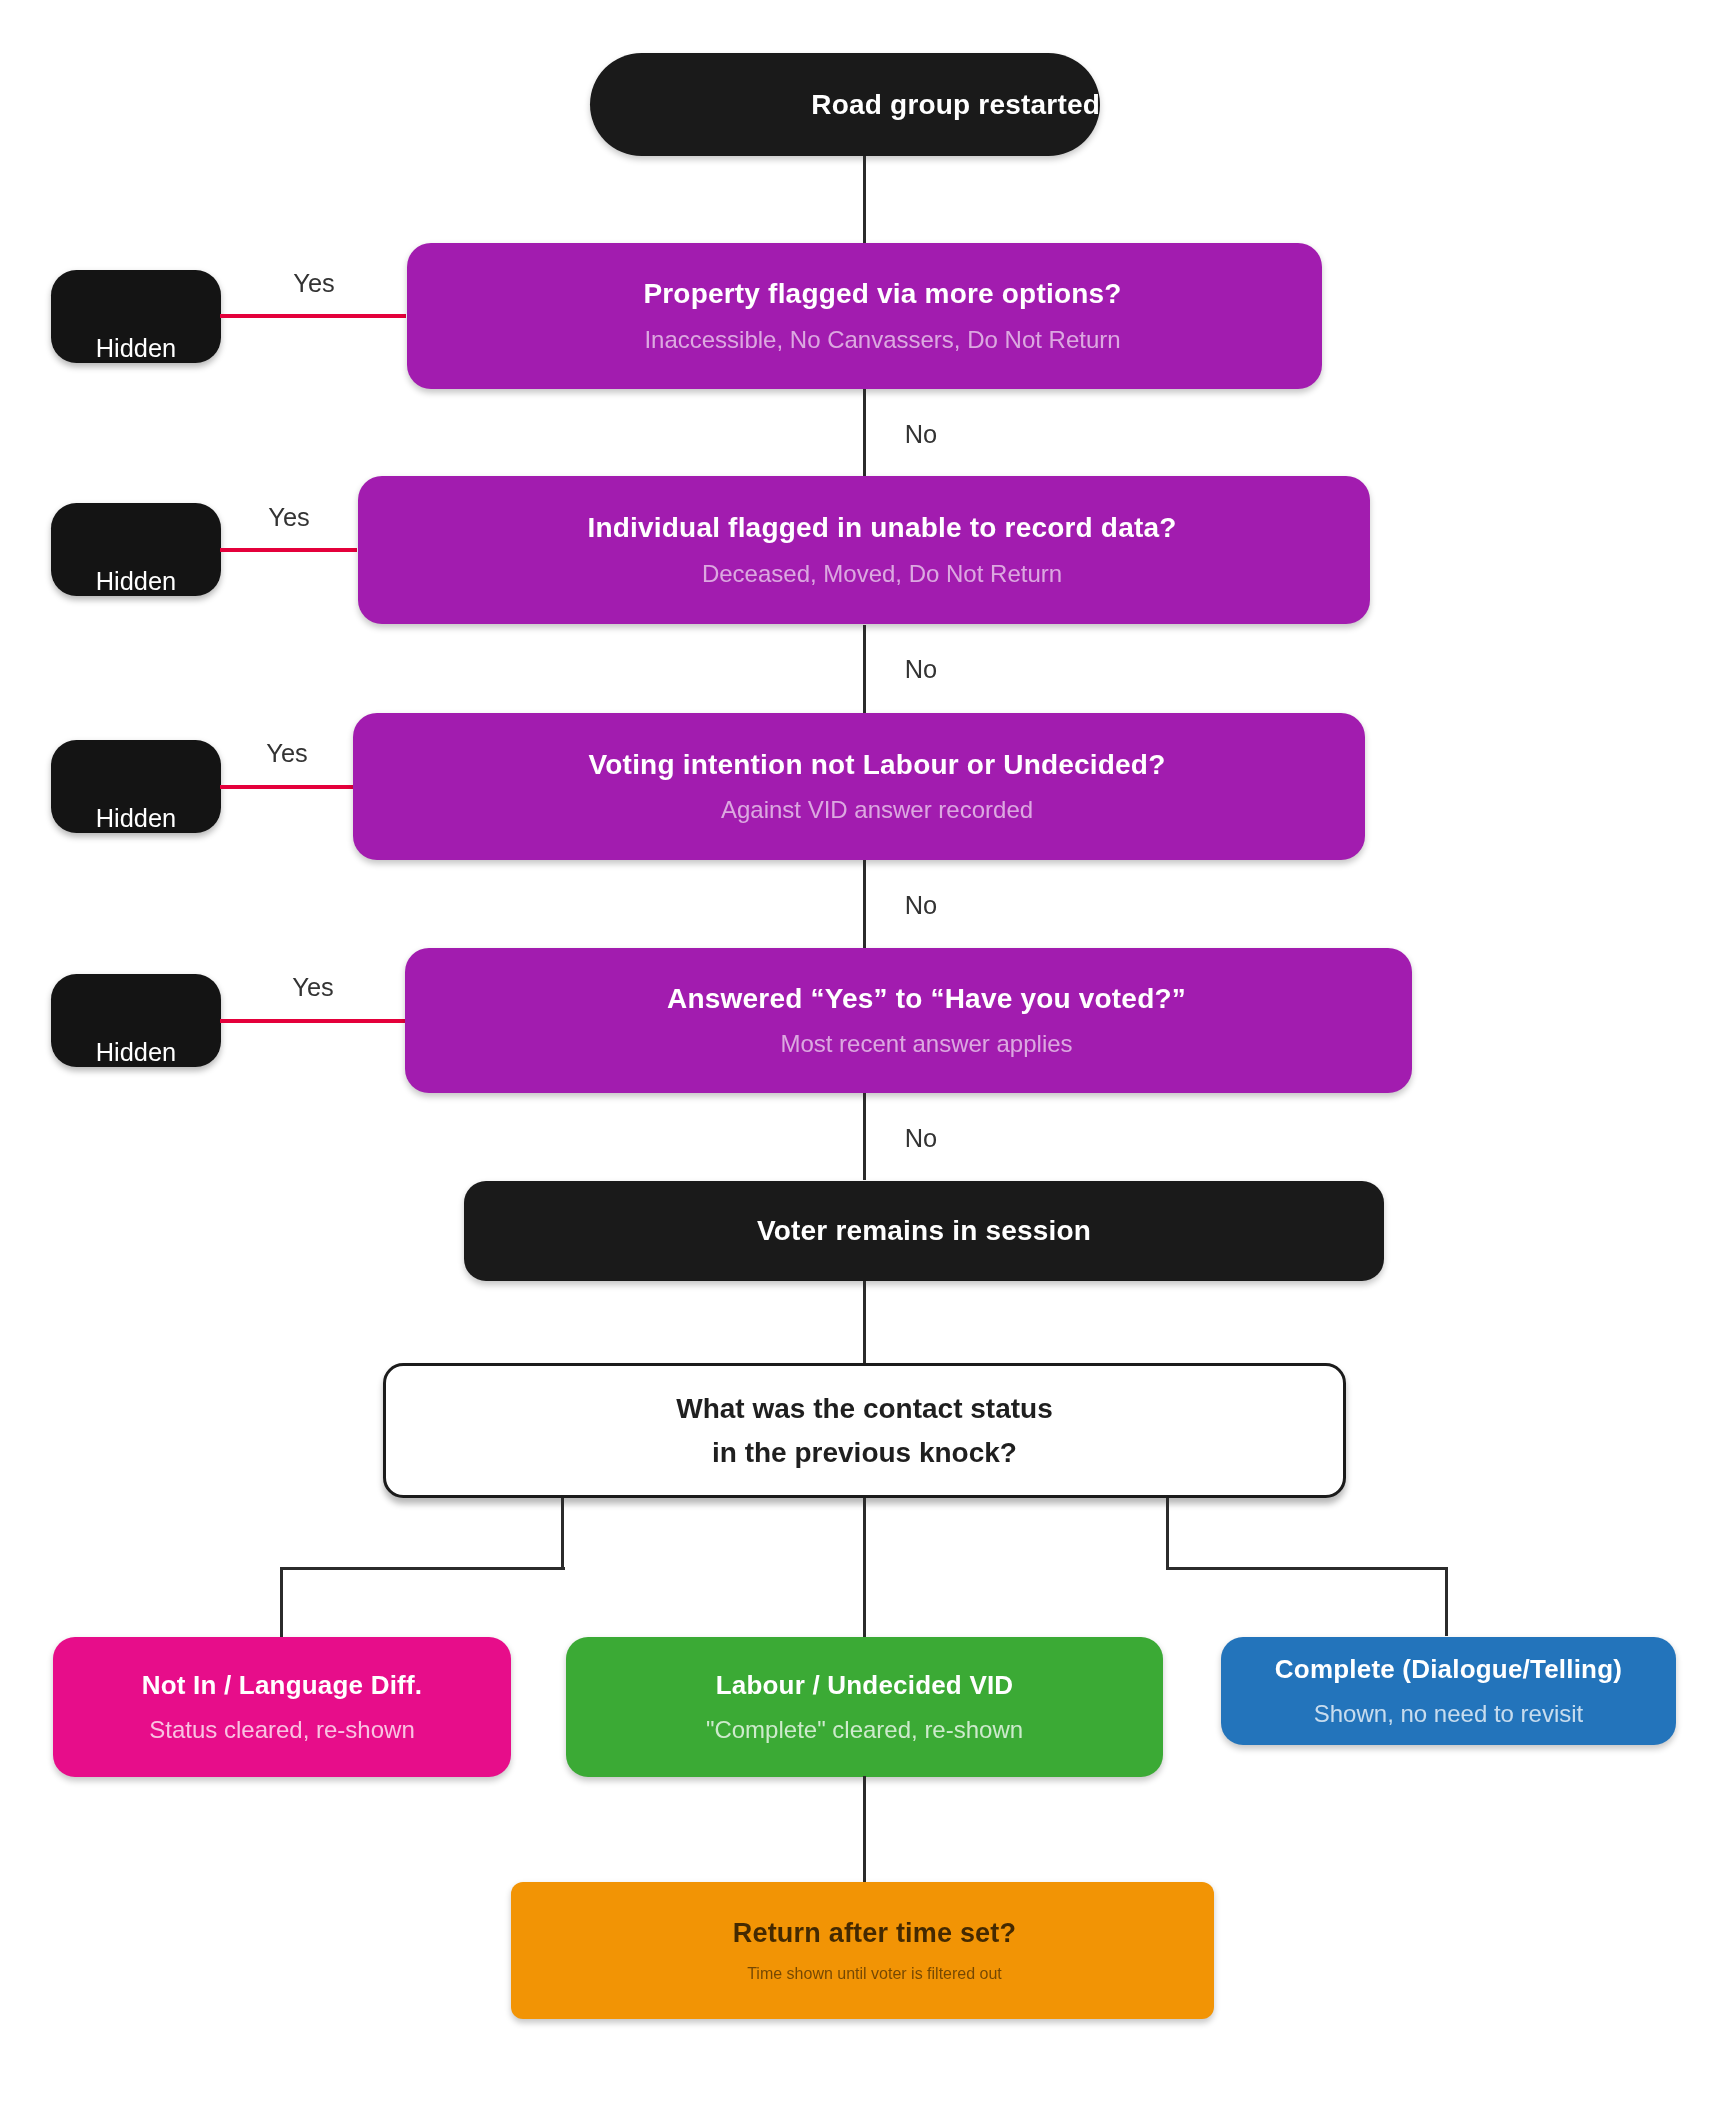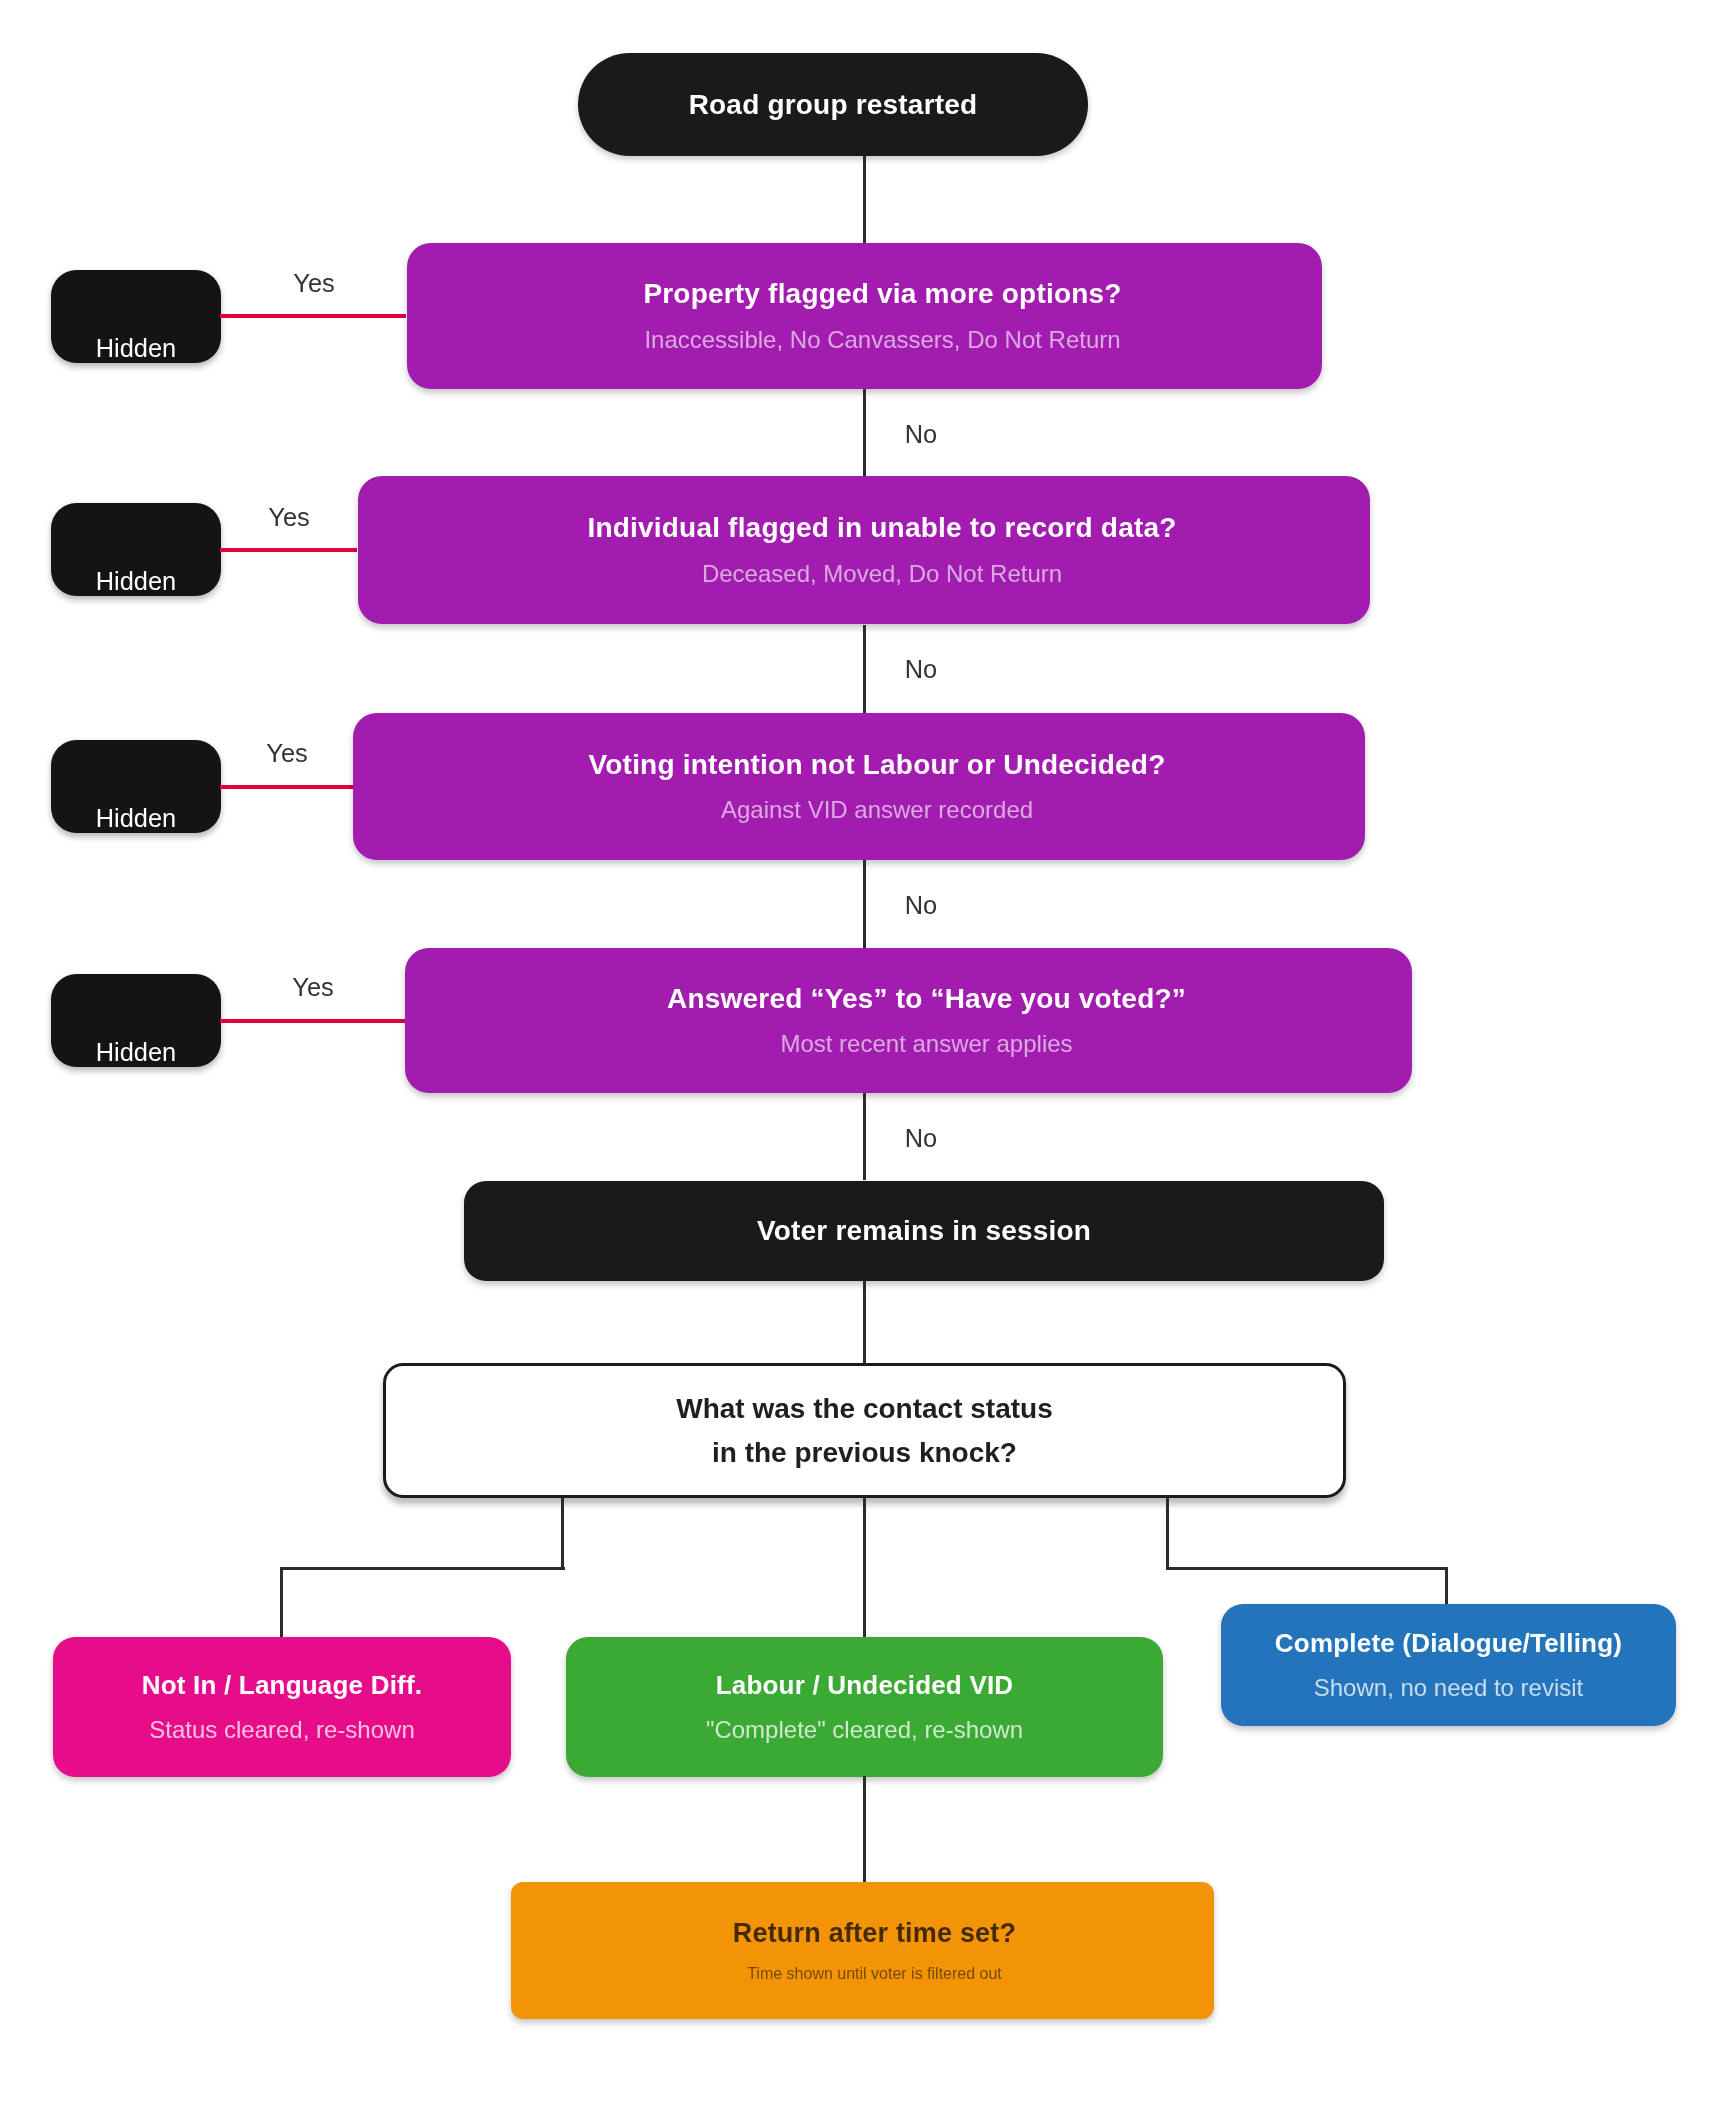--- a/index.html
+++ b/index.html
@@ -44,21 +44,21 @@
   .yes-line{height:4.2px;background:#e4003b;}
   .edge-label{
     color:#333333;font-size:25.4px;font-weight:500;
     width:102px;text-align:center;
   }
   .no-label{width:76px;text-align:center;}
 </style>
 </head>
 <body>
 
-<div class="abs node black-node pill" style="left:578px;top:53px;width:510px;height:103px;">
+<div class="abs node black-node pill" style="left:590px;top:53px;width:510px;height:103px;align-items:flex-end;">
   <div class="title">Road group restarted</div>
 </div>
 
 <div class="abs vline" style="left:863px;top:156px;height:87px;"></div>
 
 <div class="abs hidden-node" style="left:51px;top:270px;width:170px;height:93px;">
   <span>Hidden</span>
 </div>
 <div class="abs yes-line" style="left:220px;top:314px;width:186px;"></div>
 <div class="abs edge-label" style="left:263px;top:269px;">Yes</div>
@@ -129,21 +129,21 @@
 <div class="abs node branch-node" style="left: 53px; top: 1637px; width: 458px; height: 140px; background-color: rgb(231, 13, 138);">
   <div class="title">Not In / Language Diff.</div>
   <div class="subtitle">Status cleared, re-shown</div>
 </div>
 
 <div class="abs node branch-node" style="left: 566px; top: 1637px; width: 597px; height: 140px; background-color: rgb(59, 170, 53);">
   <div class="title">Labour / Undecided VID</div>
   <div class="subtitle">"Complete" cleared, re-shown</div>
 </div>
 
-<div class="abs node branch-node" style="left: 1221px; top: 1604px; width: 455px; height: 122px; background-color: rgb(35, 116, 187);">
+<div class="abs node branch-node" style="left: 1221px; top: 1637px; width: 455px; height: 108px; background-color: rgb(35, 116, 187);">
   <div class="title">Complete (Dialogue/Telling)</div>
   <div class="subtitle">Shown, no need to revisit</div>
 </div>
 
 <div class="abs vline" style="left:863px;top:1776px;height:106px;"></div>
 
 <div class="abs node orange-node" style="left: 511px; top: 1882px; width: 703px; height: 137px; background-color: rgb(242, 148, 5);">
   <div class="title">Return after time set?</div>
   <div class="subtitle">Time shown until voter is filtered out</div>
 </div>

